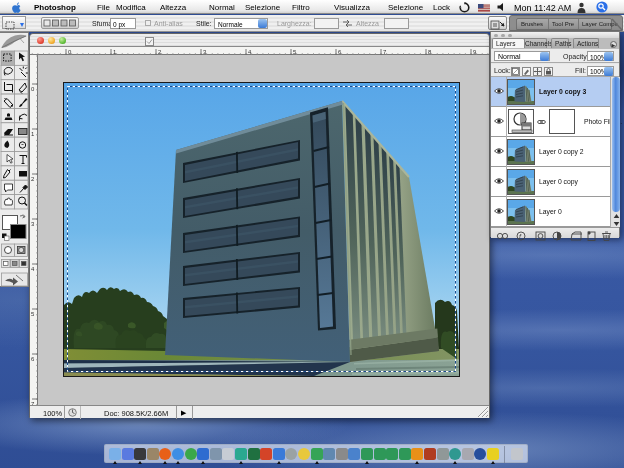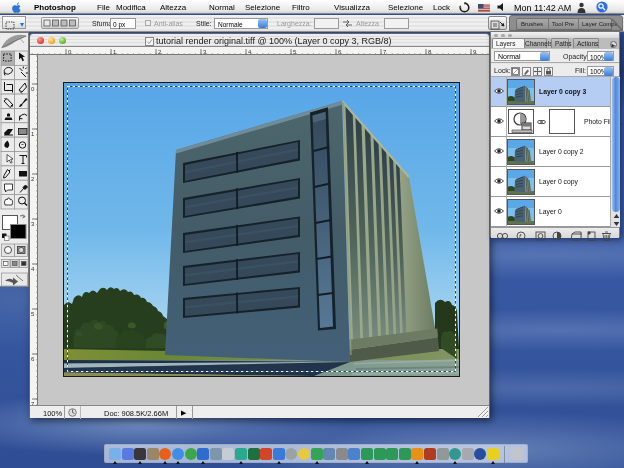--- a/index.html
+++ b/index.html
@@ -56,21 +56,20 @@
 
 <div class="abs" id="docwin">
   <div class="abs" id="titlebar">
     <div class="tl" style="left:7px;background:radial-gradient(circle at 35% 30%,#ff9a90,#e0402f 70%,#a02015)"></div>
     <div class="tl" style="left:18px;background:radial-gradient(circle at 35% 30%,#ffe9a0,#f0a828 70%,#b07010)"></div>
     <div class="tl" style="left:29px;background:radial-gradient(circle at 35% 30%,#c8f0a0,#58b832 70%,#2f7a12)"></div>
     <svg class="abs" style="left:115px;top:2.5px" width="9" height="9" viewBox="0 0 9 9">
         <rect x="0.5" y="0.5" width="8" height="8" fill="#f4f4f4" stroke="#888"></rect>
         <path d="M2,4.5 l2,2 l3,-4" stroke="#999" fill="none"></path>
       </svg>
-    <div class="abs" id="titletext">tutorial render original.tiff @ 100% (Layer 0 copy 3, RGB/8)</div>
   </div>
   <div class="abs" id="hruler">
       <svg width="459" height="8" viewBox="0 0 459 8" style="position:absolute;left:0;top:0">
         <line x1="2.25" y1="6" x2="2.25" y2="8" stroke="#888" stroke-width="0.7"></line>
         <line x1="7.875" y1="6" x2="7.875" y2="8" stroke="#888" stroke-width="0.7"></line>
         <line x1="13.5" y1="6" x2="13.5" y2="8" stroke="#888" stroke-width="0.7"></line>
         <line x1="19.125" y1="6" x2="19.125" y2="8" stroke="#888" stroke-width="0.7"></line>
         <line x1="24.75" y1="6" x2="24.75" y2="8" stroke="#888" stroke-width="0.7"></line>
         <line x1="30.375" y1="6" x2="30.375" y2="8" stroke="#888" stroke-width="0.7"></line>
         <line x1="36" y1="6" x2="36" y2="8" stroke="#888" stroke-width="0.7"></line>

